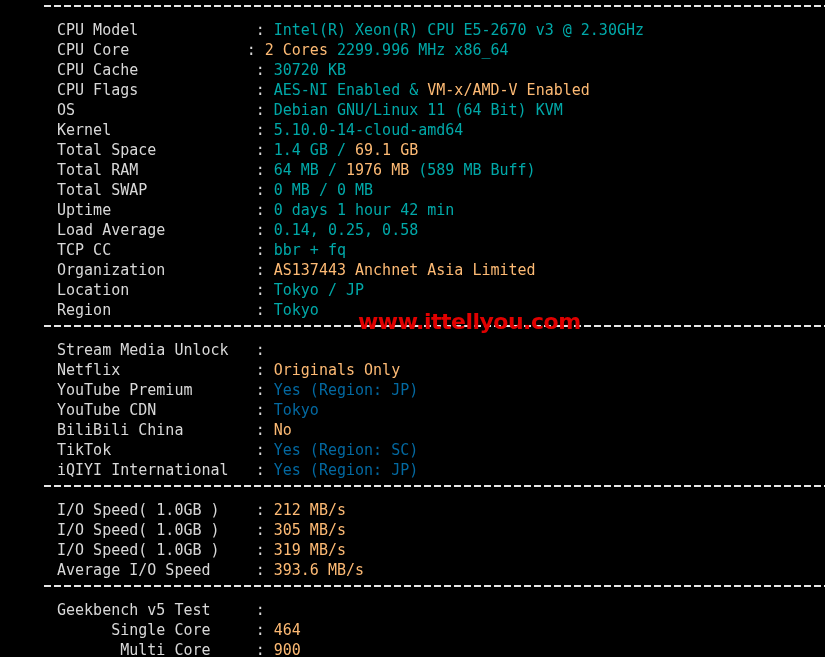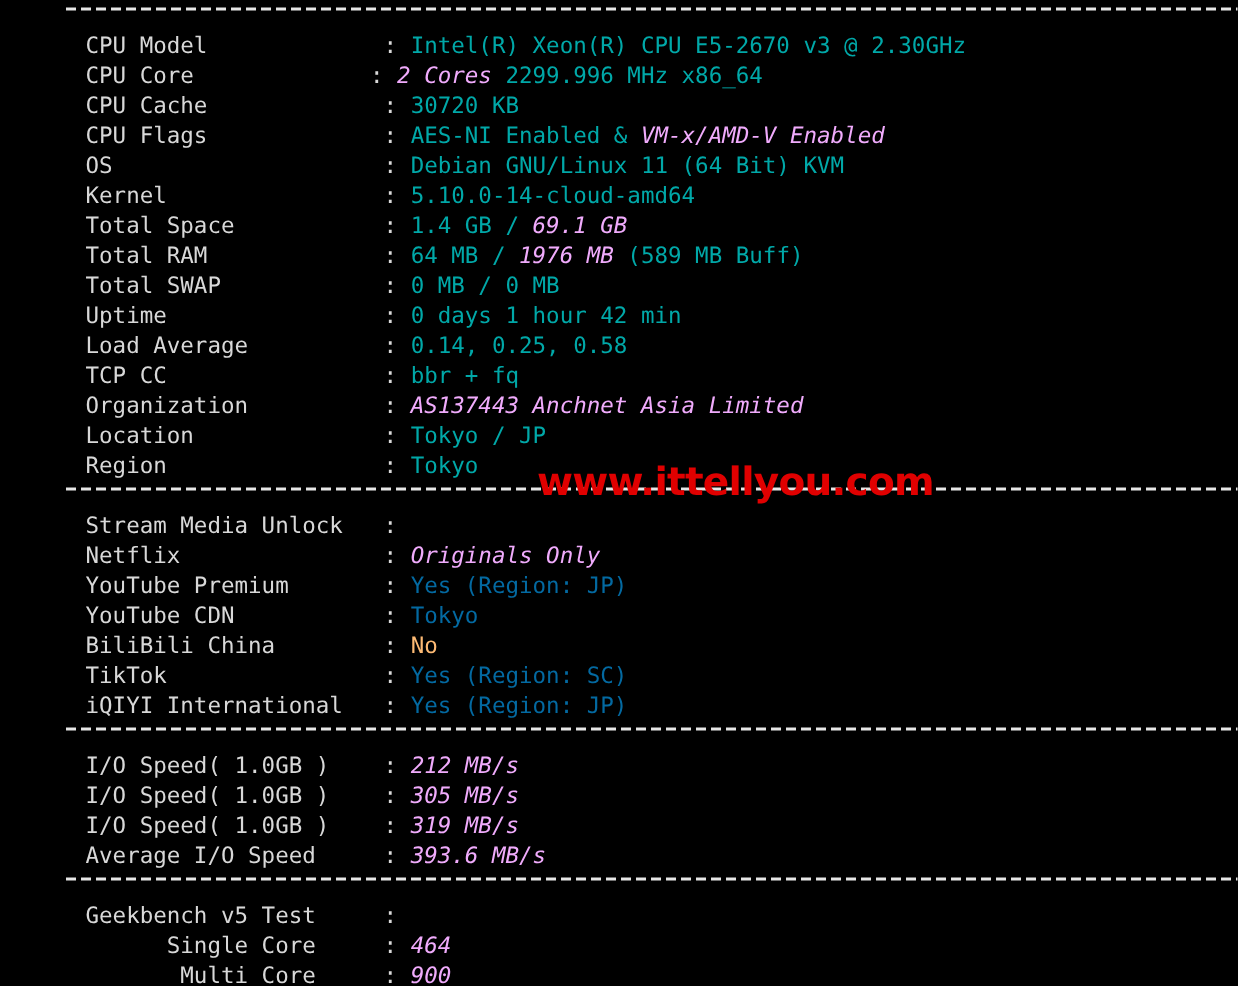--- a/index.html
+++ b/index.html
@@ -48,31 +48,31 @@
     background-image: repeating-linear-gradient(
       to right,
       #e6e6e6 0px, #e6e6e6 7px,
       rgba(0,0,0,0) 7px, rgba(0,0,0,0) 10px
     );
   }
 
   .label   { color: #d8d8d8; }
   .colon   { color: #d8d8d8; }
   .cyan    { color: #00a8a8; }
-  .yellow  { color: #f0abfc; font-style: italic; }
+  .yellow  { color: #fdba74; }
   .green   { color: #0369a1; }
   .red     { color: #fdba74; }
 
   .watermark {
     position: absolute;
     left: 314px;
     top: 310px;
     font-family: "DejaVu Sans", "Liberation Sans", sans-serif;
     font-weight: bold;
-    font-size: 26px;
+    font-size: 22px;
     line-height: 24px;
     color: #e00000;
     letter-spacing: -0.5px;
     white-space: pre;
   }
 </style>
 </head>
 <body>
 
 <div class="terminal">

